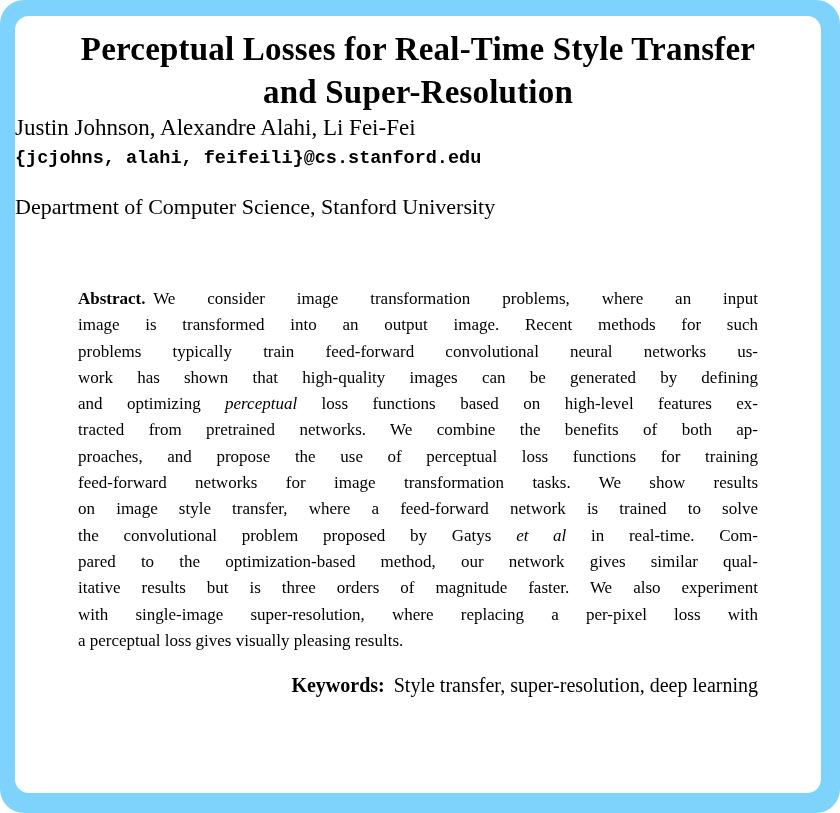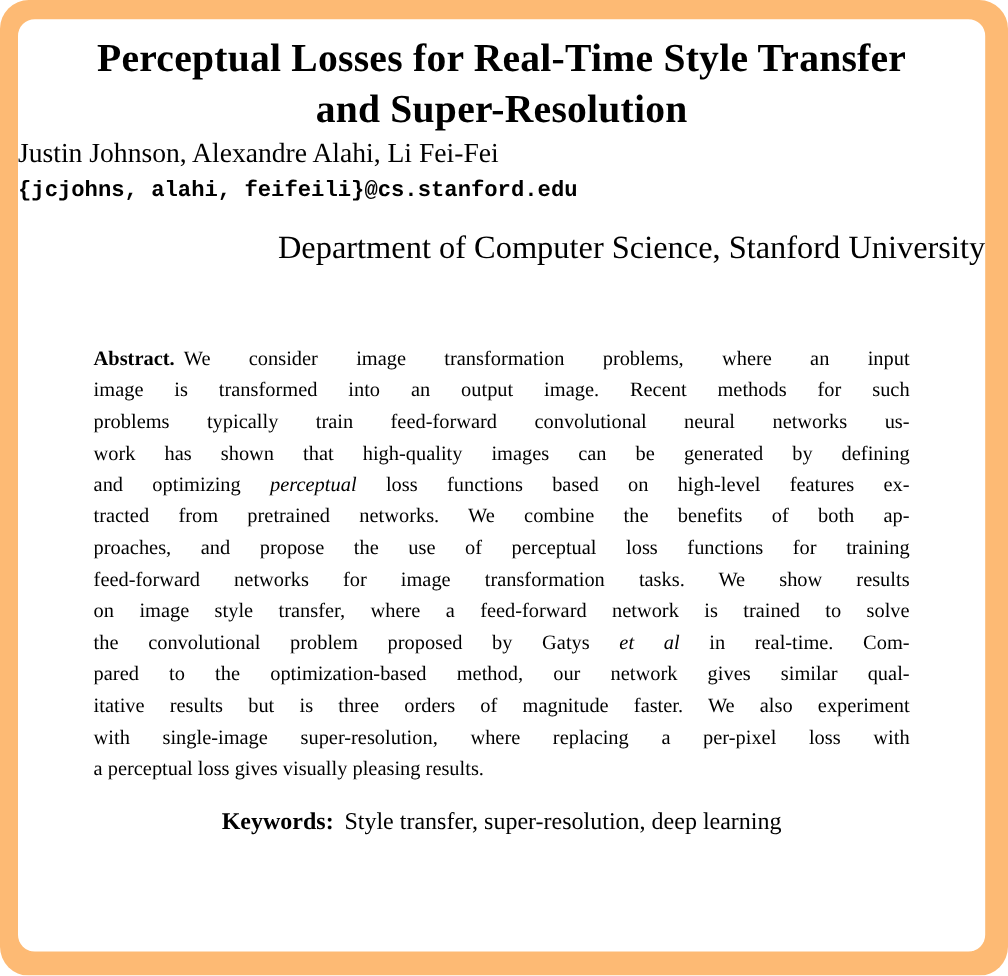--- a/index.html
+++ b/index.html
@@ -5,21 +5,21 @@
   html, body {
     margin: 0;
     padding: 0;
     background: #ffffff;
     font-family: "Liberation Serif", "DejaVu Serif", serif;
   }
   .frame {
     position: relative;
     width: 840px;
     height: 813px;
-    background: #fdba74;
+    background: #7dd3fc;
     border-radius: 24px;
     overflow: hidden;
   }
   .page {
     position: absolute;
     top: 16px;
     left: 15px;
     right: 19px;
     bottom: 20px;
     background: #ffffff;
@@ -44,22 +44,22 @@
   }
   .emails {
     margin-top: 5px;
     font-family: "Liberation Mono", "DejaVu Sans Mono", monospace;
     font-weight: bold;
     font-size: 18.5px;
     line-height: 24px;
   }
   .affiliation {
     margin-top: 22px;
-    text-align: right;
-    font-size: 27px;
+    text-align: left;
+    font-size: 22px;
     line-height: 27px;
   }
   .abstract {
     margin: 66px 63px 0 63px;
     font-size: 17px;
     line-height: 26.3px;
   }
   .abs-line {
     text-align: justify;
     text-align-last: justify;
@@ -68,21 +68,21 @@
   .abs-line.last {
     text-align-last: left;
   }
   .b { font-weight: bold; }
   .i { font-style: italic; }
   .lead { margin-right: 0.45em; }
   .keywords {
     margin: 19px 63px 0 63px;
     font-size: 20px;
     line-height: 25px;
-    text-align: center;
+    text-align: right;
   }
 </style>
 </head>
 <body>
 
 <div class="frame">
   <div class="page">
 
     <h1 class="title">
       <div>Perceptual Losses for Real-Time Style Transfer</div>

